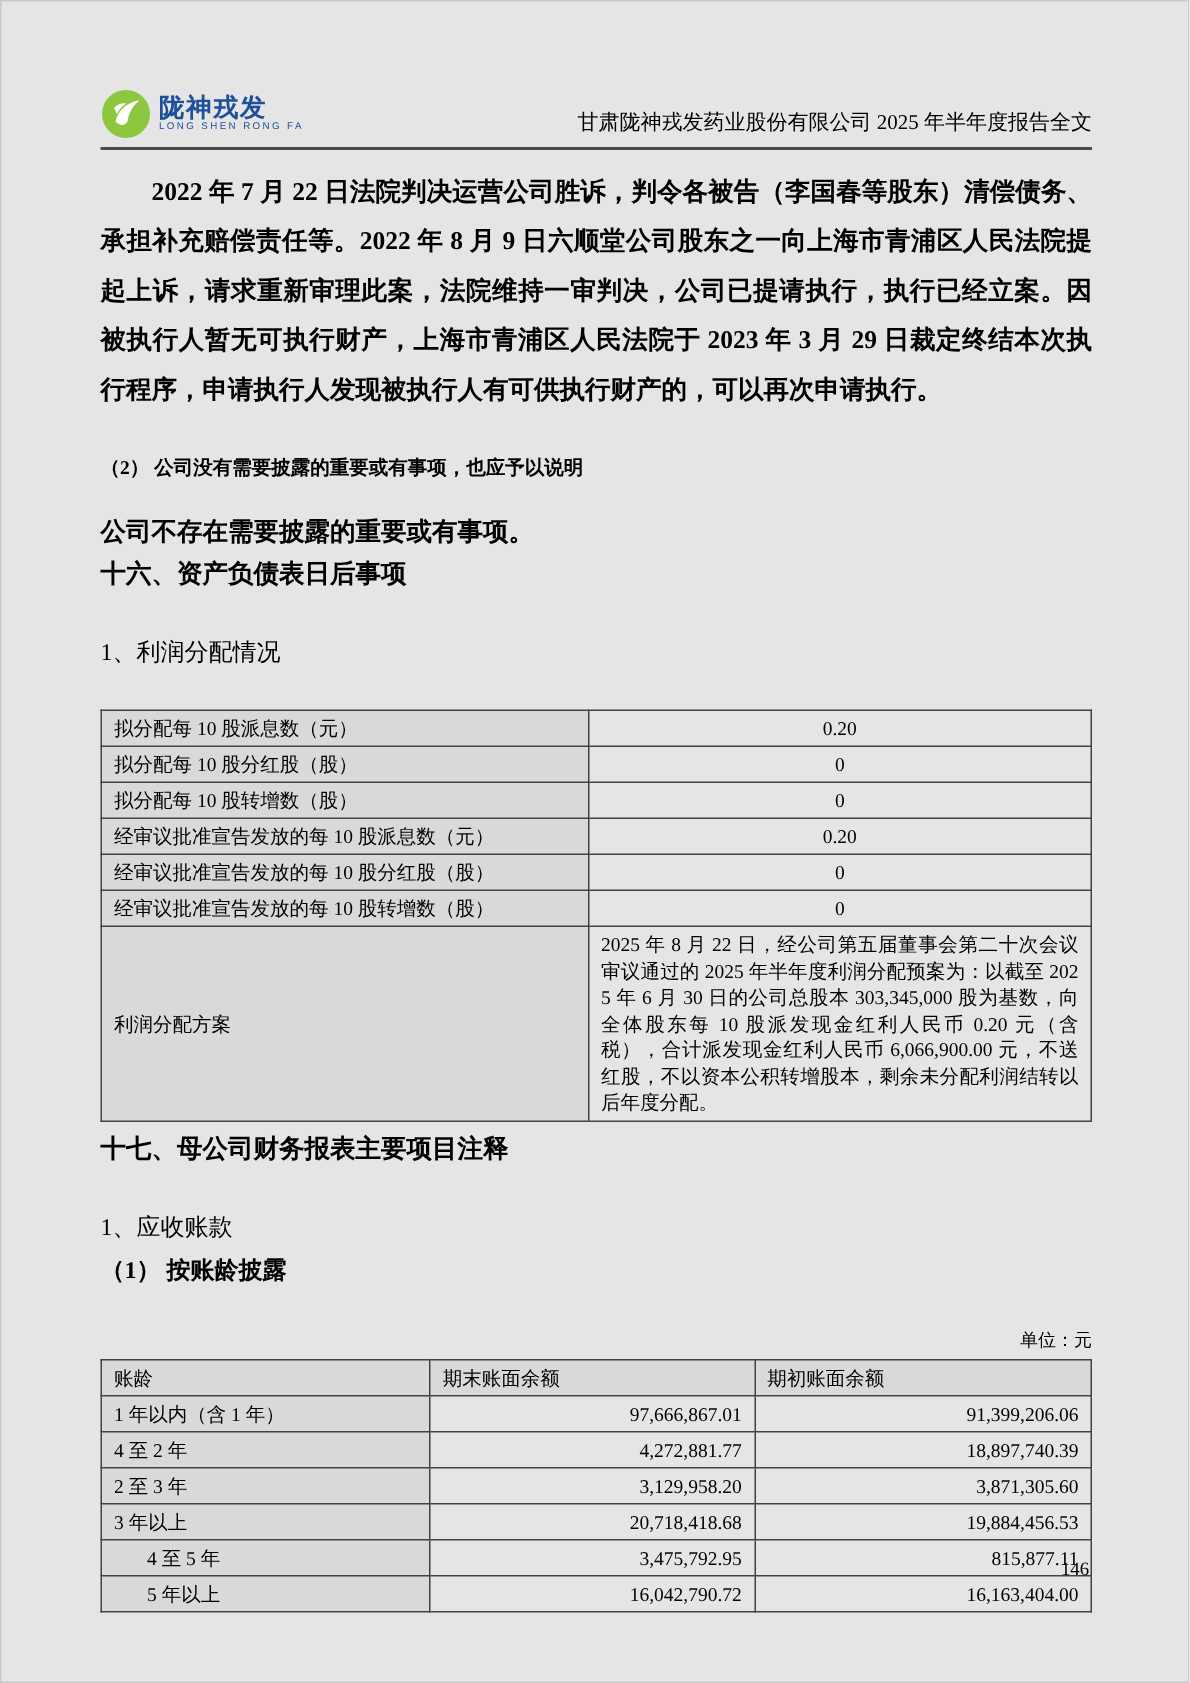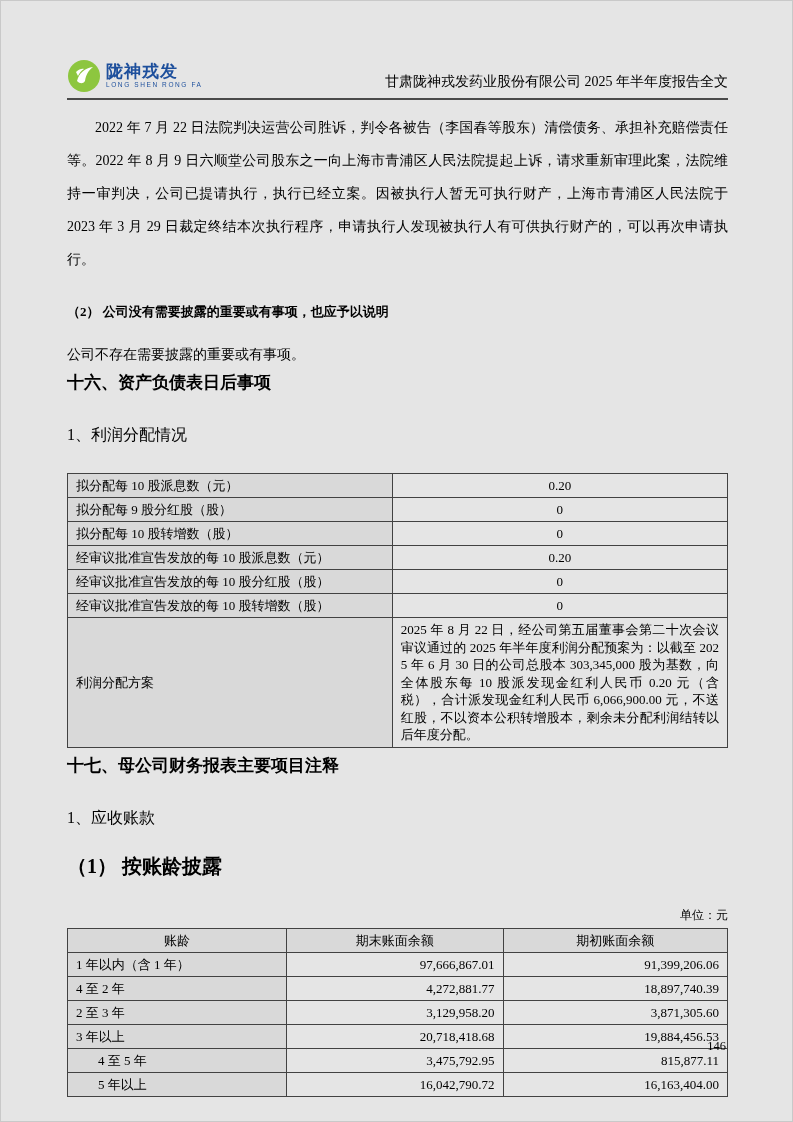--- a/index.html
+++ b/index.html
@@ -46,45 +46,46 @@
     font-size: 6.5px;
     color: #1d4f9c;
     letter-spacing: 1.6px;
     margin-top: 2px;
     font-family: "Liberation Sans", sans-serif;
   }
   .doc-title { font-size: 14px; color: #000; padding-bottom: 2px; margin-top: 28px; }
 
   
   .body-para {
-    font-size: 14px;
+    font-size: 17px;
     line-height: 33px;
     text-align: justify;
+    font-weight: bold;
   }
   .para-litigation { margin-top: 11px; text-indent: 2em; }
   .para-plain { margin-top: 24px; line-height: 20px; }
 
   h3.sub-heading {
     margin-top: 27px;
     font-size: 13px;
     font-weight: bold;
   }
   h2.major-heading {
     margin-top: 6px;
     font-size: 17px;
     font-weight: bold;
   }
   h3.num-heading {
     margin-top: 31px;
     font-size: 16px;
     font-weight: normal;
   }
   h4.paren-heading {
-    margin-top: 24px;
-    font-size: 20px;
+    margin-top: 8px;
+    font-size: 16px;
     font-weight: bold;
   }
 
   
   table {
     width: 100%;
     border-collapse: collapse;
     table-layout: fixed;
     font-size: 13px;
   }
@@ -106,21 +107,21 @@
 
   .unit-label {
     margin-top: 27px;
     text-align: right;
     font-size: 12px;
   }
   .aging-table { margin-top: 4px; }
   .aging-table col.c1 { width: 33.2%; }
   .aging-table col.c2 { width: 32.8%; }
   .aging-table col.c3 { width: 34%; }
-  .aging-table th { text-align: center; }
+  .aging-table th { text-align: left; }
   .aging-table td.num-cell { text-align: right; }
   .aging-table td.label-cell.indent-1 { padding-left: 30px; }
 
   .page-number {
     position: absolute;
     right: 66px;
     top: 1038px;
     font-size: 12.5px;
     color: #000;
   }
@@ -160,21 +161,21 @@
       <colgroup>
           <col class="c-label">
           <col class="c-value">
         </colgroup>
       <tbody>
         <tr>
           <td class="shaded">拟分配每 10 股派息数（元）</td>
           <td class="value-cell">0.20</td>
         </tr>
         <tr>
-          <td class="shaded">拟分配每 9 股分红股（股）</td>
+          <td class="shaded">拟分配每 10 股分红股（股）</td>
           <td class="value-cell">0</td>
         </tr>
         <tr>
           <td class="shaded">拟分配每 10 股转增数（股）</td>
           <td class="value-cell">0</td>
         </tr>
         <tr>
           <td class="shaded">经审议批准宣告发放的每 10 股派息数（元）</td>
           <td class="value-cell">0.20</td>
         </tr>

